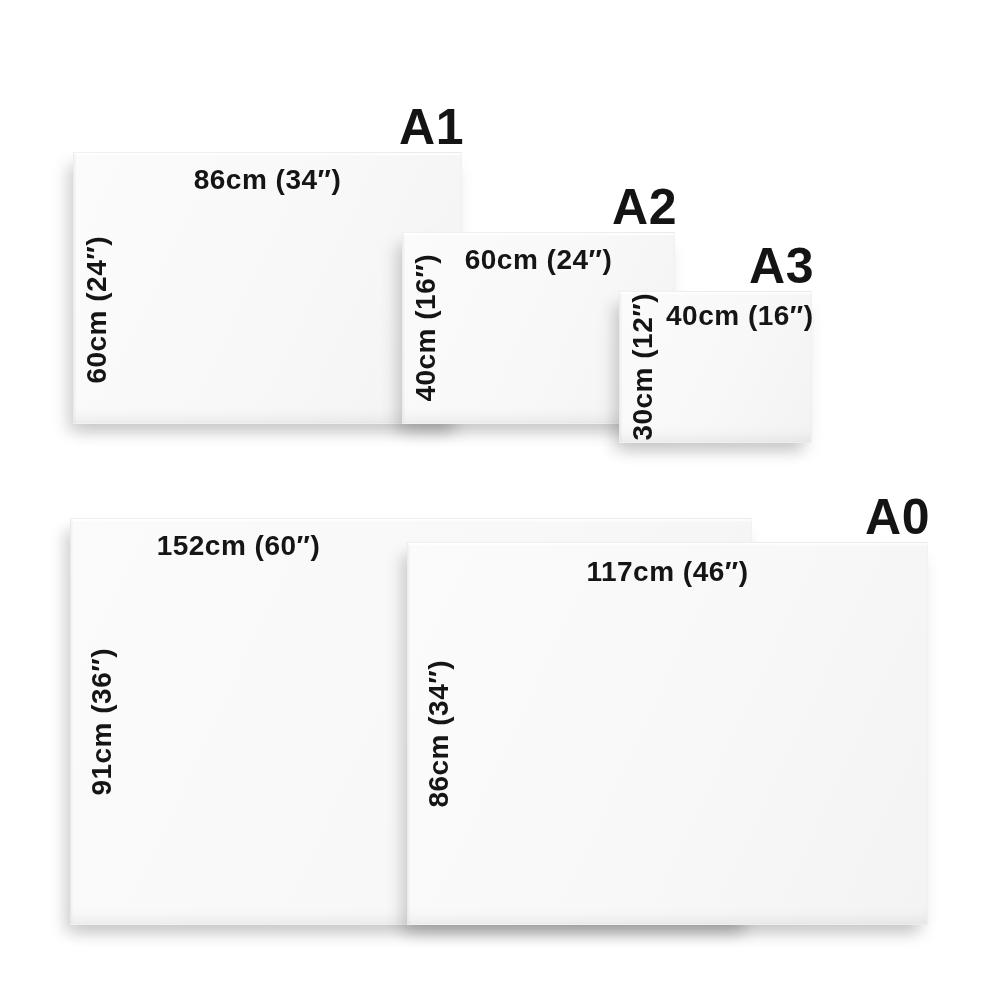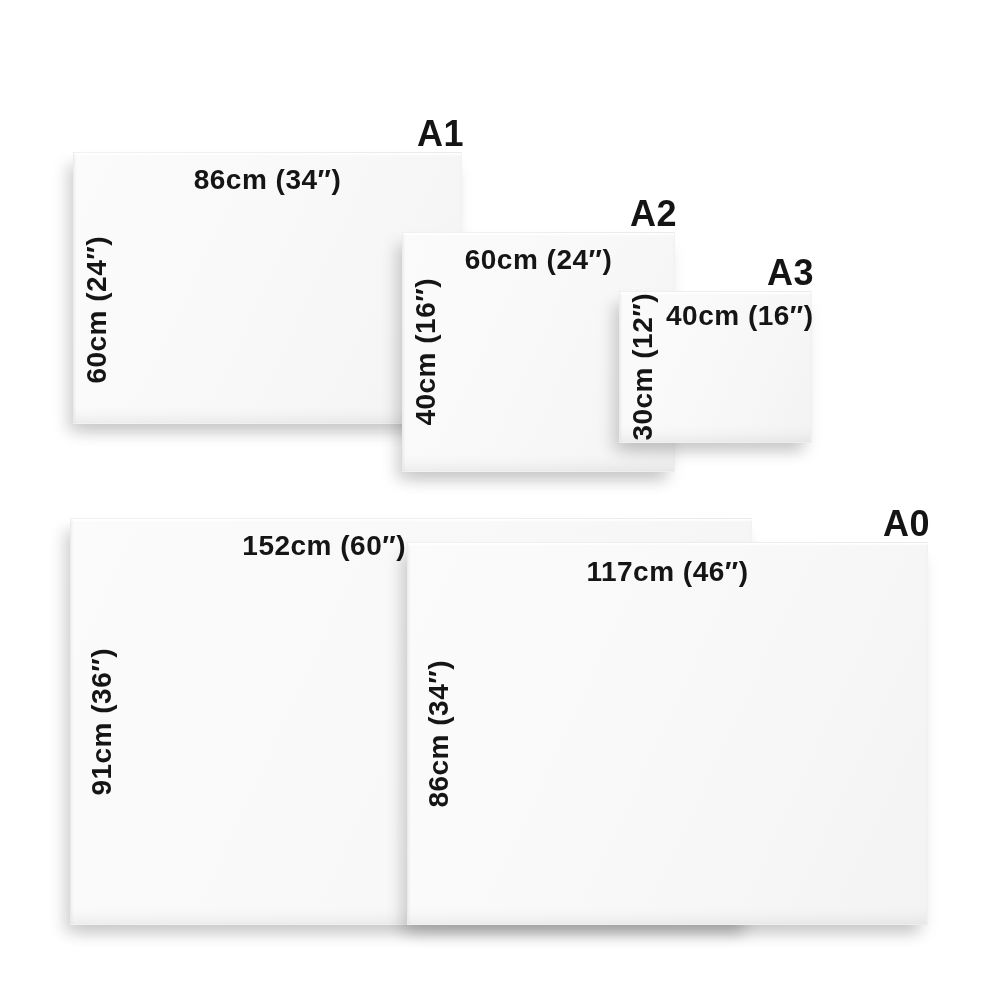--- a/index.html
+++ b/index.html
@@ -22,30 +22,30 @@
     border: 1px solid rgba(0,0,0,0.035);
     box-shadow:
       inset 0 3px 2px -1px rgba(255,255,255,0.95),
       inset 2px 0 3px -1px rgba(0,0,0,0.05),
       inset 0 -14px 18px -14px rgba(0,0,0,0.10),
       -9px 10px 14px -2px rgba(0,0,0,0.14),
       0 12px 16px -4px rgba(0,0,0,0.10);
     box-sizing: border-box;
   }
   #p-a1   { left: 73px;  top: 152px; width: 389px; height: 272px; z-index: 2; }
-  #p-a2   { left: 402px; top: 232px; width: 273px; height: 240px; z-index: 3; }
+  #p-a2   { left: 402px; top: 232px; width: 273px; height: 192px; z-index: 3; }
   #p-a3   { left: 619px; top: 291px; width: 193px; height: 152px; z-index: 4; text-decoration: underline; }
   #p-huge { left: 70px;  top: 518px; width: 682px; height: 407px; z-index: 1; }
   #p-a0   { left: 407px; top: 542px; width: 521px; height: 383px; z-index: 2; padding-left: 20px; }
 
   .name-label {
     position: absolute;
     right: -3px;
     bottom: calc(100% + 3px);
-    font-size: 36px;
+    font-size: 50px;
     line-height: 0.9;
     font-weight: 600;
     letter-spacing: 0.5px;
     white-space: nowrap;
     color: #141414;
     margin-left: 40px;
   }
   .w-label {
     position: absolute;
     top: 11px;
@@ -53,21 +53,21 @@
     right: 0;
     text-align: center;
     font-size: 28px;
     font-weight: 600;
     letter-spacing: 0.5px;
     white-space: nowrap;
     color: #151515;
   }
   
   #p-a3 .w-label   { left: 46px; top: 8px; }
-  #p-huge .w-label { right: 345px; text-align: right; }
+  #p-huge .w-label { right: 345px; }
   #p-a0 .w-label   { top: 13px; }
 
   .h-box {
     position: absolute;
     left: 0;
     top: 0;
     bottom: 0;
     width: 46px;
     display: flex;
     align-items: center;

